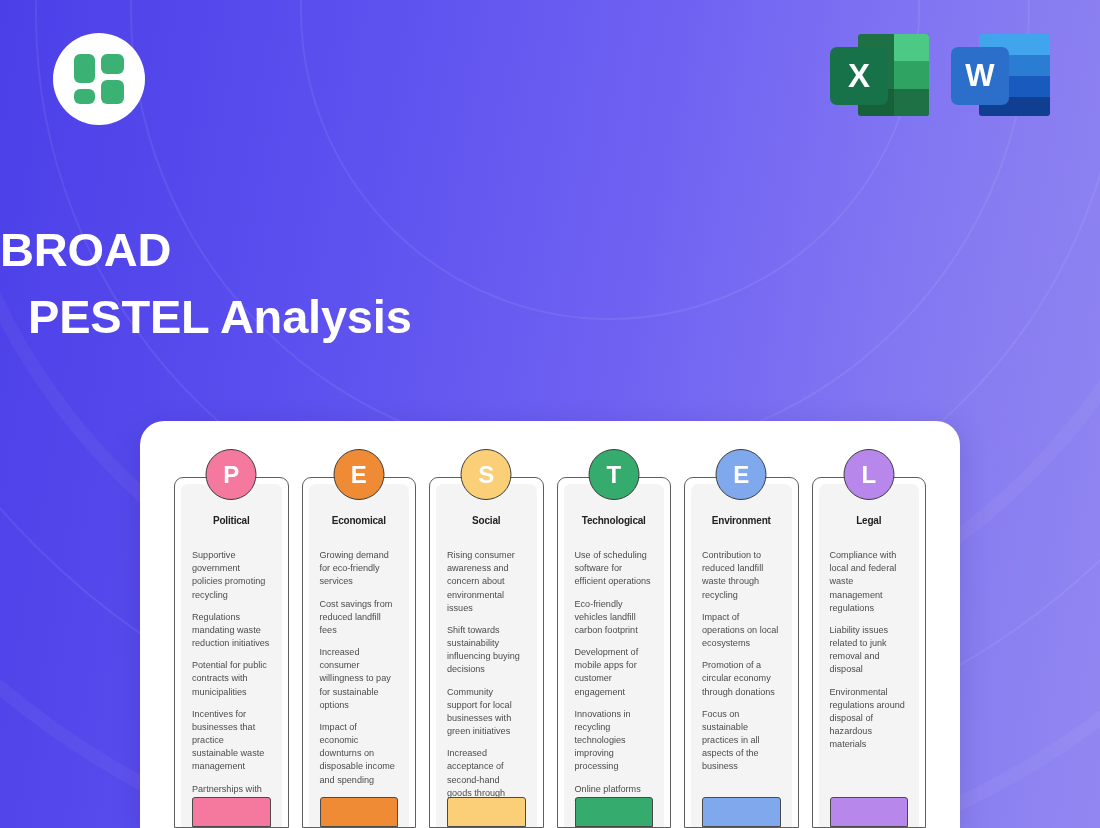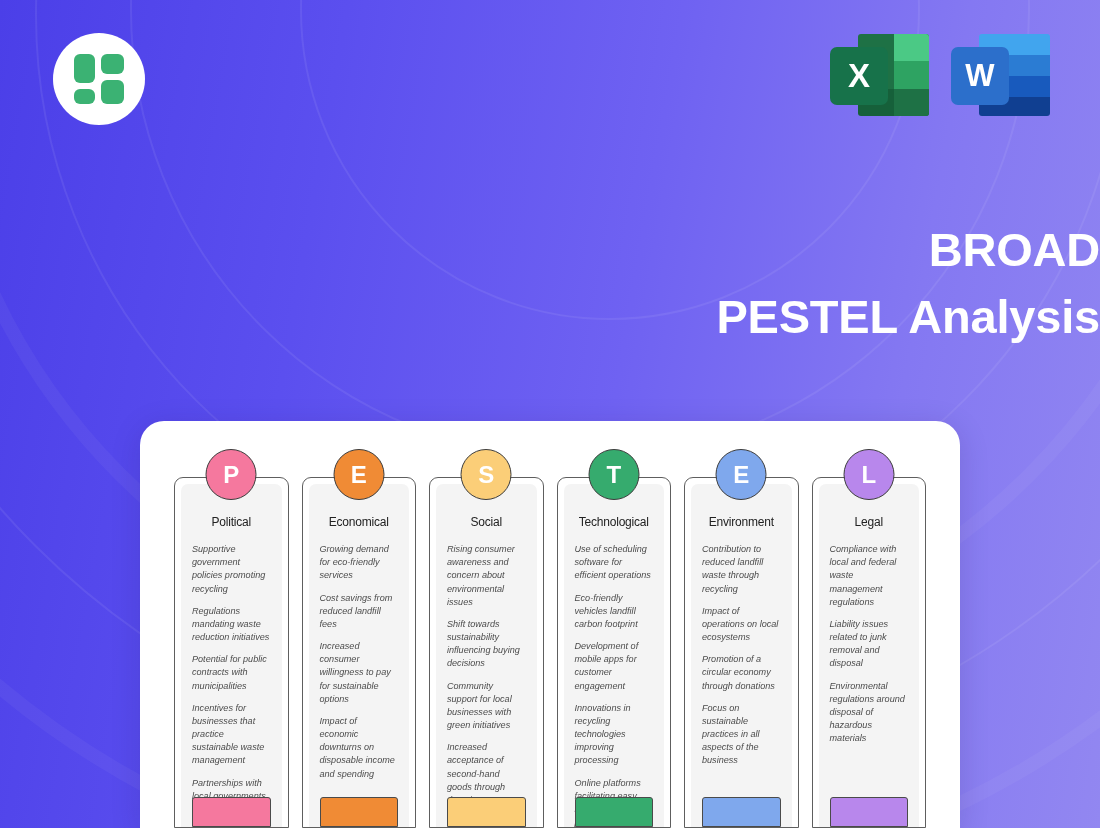--- a/index.html
+++ b/index.html
@@ -71,21 +71,21 @@
   .wd-tile {
     position: absolute; left: 0; top: 19px; width: 58px; height: 58px;
     background: #2C6FCB; border-radius: 7px;
     display: flex; align-items: center; justify-content: center;
     color: #fff; font-size: 31px; font-weight: bold; font-family: "Liberation Sans", sans-serif;
   }
 
   
   #title {
     position: absolute; left: 0; right: 0; top: 222px;
-    text-align: right; color: #FFFFFF;
+    text-align: left; color: #FFFFFF;
     font-weight: bold; line-height: 1.18;
     letter-spacing: -0.2px;
   }
   #title .l1 { font-size: 47px; display: block; }
   #title .l2 { font-size: 47px; display: block; margin-top: 12px; padding-left: 28px; }
 
   
   #card {
     position: absolute; left: 140px; top: 421px;
     width: 820px; height: 407px;
@@ -116,25 +116,25 @@
     position: absolute; top: -29px; left: 50%;
     transform: translateX(-50%);
     width: 51px; height: 51px; border-radius: 50%;
     border: 1.4px solid #3C3C3C;
     display: flex; align-items: center; justify-content: center;
     color: #FFFFFF; font-size: 24px; font-weight: bold;
     z-index: 5;
   }
   .col-title {
     text-align: center;
-    font-size: 12px; font-weight: normal; color: #222222;
+    font-size: 10px; font-weight: bold; color: #222222;
     margin-top: 31px;
     letter-spacing: -0.2px;
   }
-  .items { margin-top: 14px; font-style: italic; }
+  .items { margin-top: 23px; }
   .item {
     font-size: 9.1px; line-height: 1.45; color: #4C4C4C;
     margin-bottom: 9px;
   }
   .footbar {
     position: absolute; left: 11px; right: 11px; bottom: 0;
     height: 30px;
     border: 1.2px solid #4A4A4A;
     border-radius: 3px 3px 0 0;
   }

